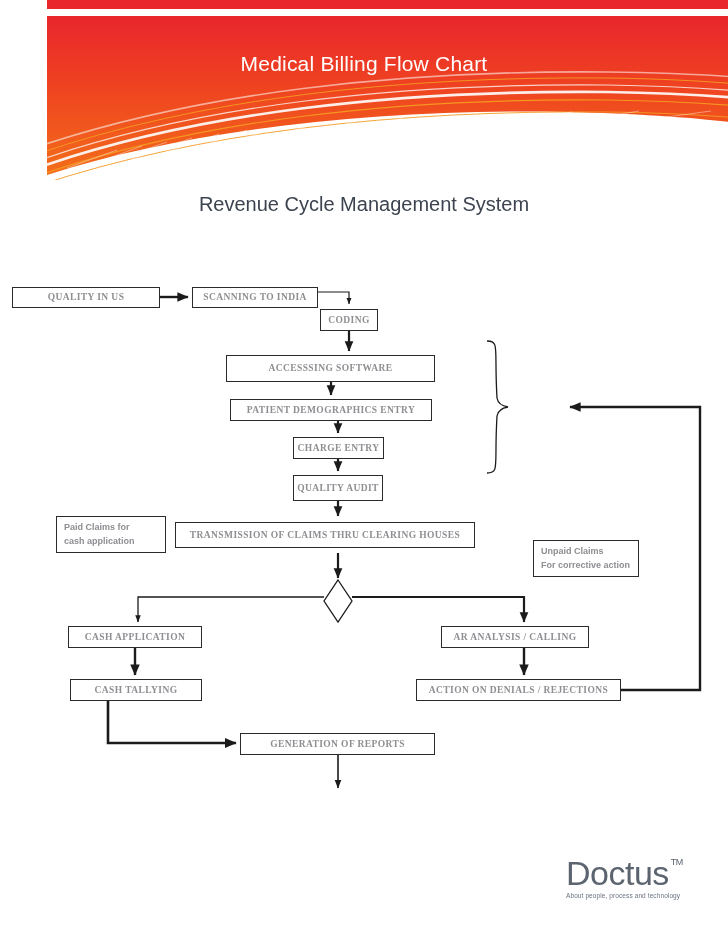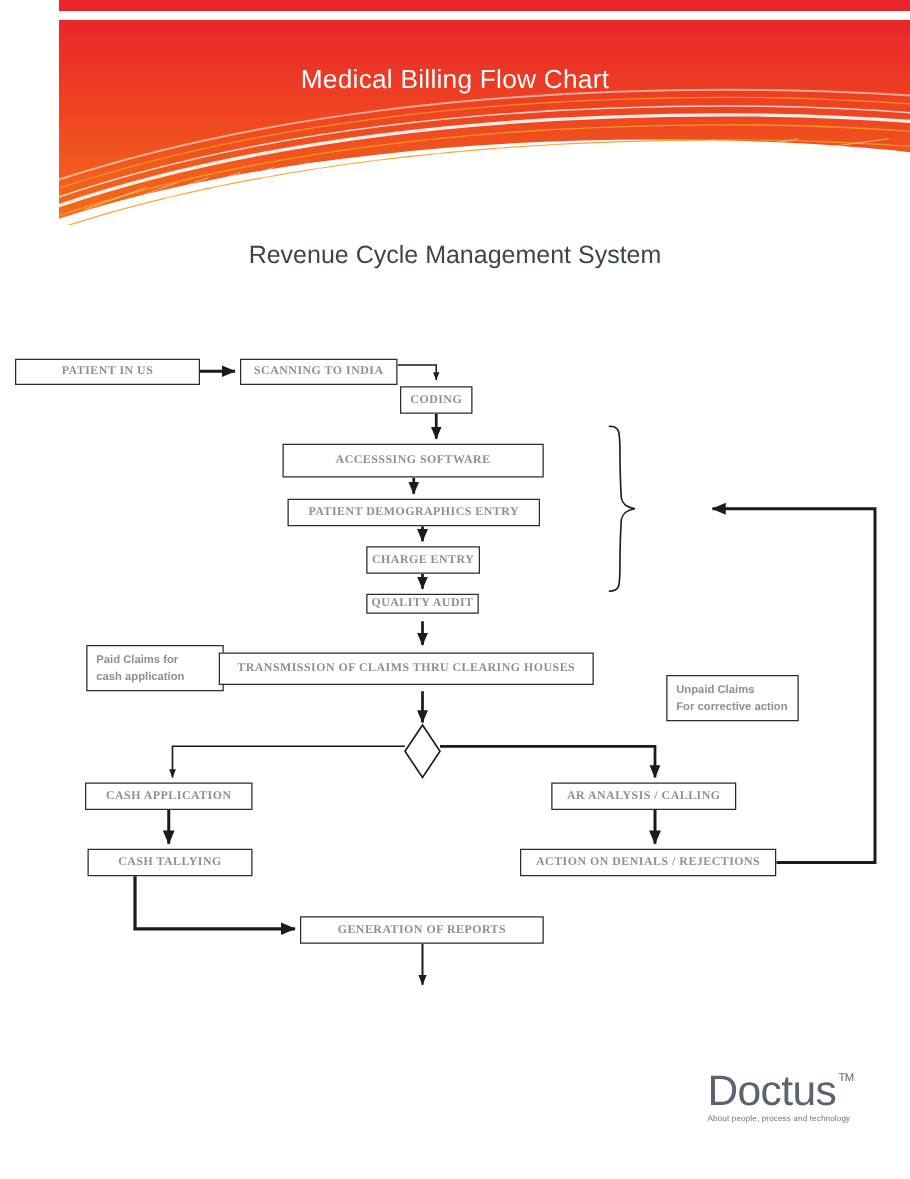--- a/index.html
+++ b/index.html
@@ -218,35 +218,35 @@
 
       <line x1="338" y1="755" x2="338" y2="788" stroke-width="1.6" marker-end="url(#arrowthin)"></line>
 
       <path d="M621,690 L700,690 L700,407 L570,407" stroke-width="2.4" marker-end="url(#arrow)"></path>
 
       <path d="M487,341 C500,341 494,348 497,398 C498,404 502,406 508,407
                C502,408 498,410 497,416 C494,466 500,473 487,473" stroke-width="1.3" fill="none"></path>
     </g>
   </svg>
 
-  <div class="node" style="left:12px;  top:287px; width:148px; height:21px;">PATIENT IN US</div>
+  <div class="node" style="left:12px;  top:287px; width:148px; height:21px;">QUALITY IN US</div>
 
   <div class="node" style="left:192px; top:287px; width:126px; height:21px;">SCANNING TO INDIA</div>
 
   <div class="node" style="left:320px; top:309px; width:58px;  height:22px;">CODING</div>
 
   <div class="node" style="left:226px; top:355px; width:209px; height:27px;">ACCESSSING SOFTWARE</div>
 
   <div class="node" style="left:230px; top:399px; width:202px; height:22px;">PATIENT DEMOGRAPHICS ENTRY</div>
 
   <div class="node" style="left:293px; top:437px; width:91px;  height:22px;">CHARGE ENTRY</div>
 
-  <div class="node" style="left:293px; top:475px; width:90px;  height:16px;">QUALITY AUDIT</div>
-
-  <div class="node note" style="left:69px; top:516px; width:110px; height:37px;">
+  <div class="node" style="left:293px; top:475px; width:90px;  height:26px;">QUALITY AUDIT</div>
+
+  <div class="node note" style="left:56px; top:516px; width:110px; height:37px;">
     <div>
       <span>Paid Claims for</span><br>
       <span>cash application</span>
     </div>
   </div>
 
   <div class="node" style="left:175px; top:522px; width:300px; height:26px;">TRANSMISSION OF CLAIMS THRU CLEARING HOUSES</div>
 
   <div class="node note" style="left:533px; top:540px; width:106px; height:37px;">
     <div>

